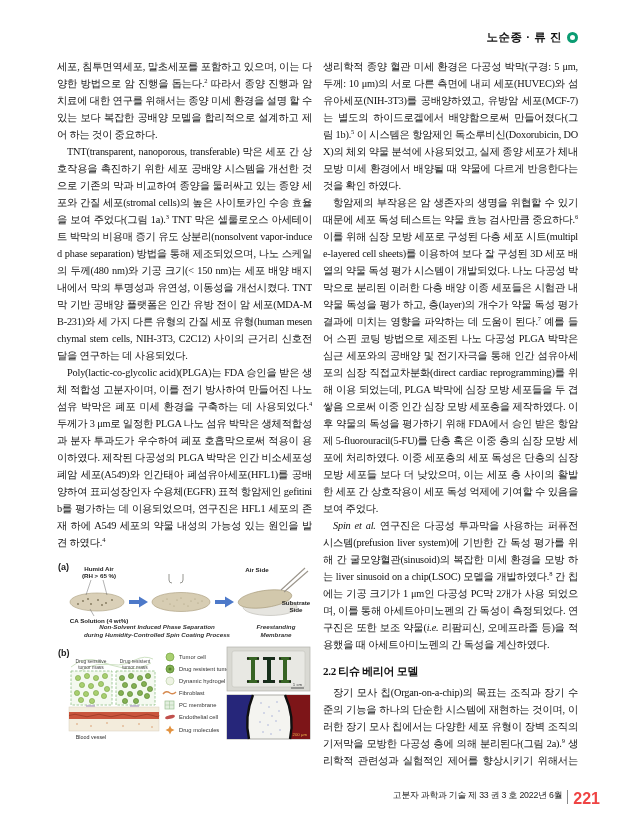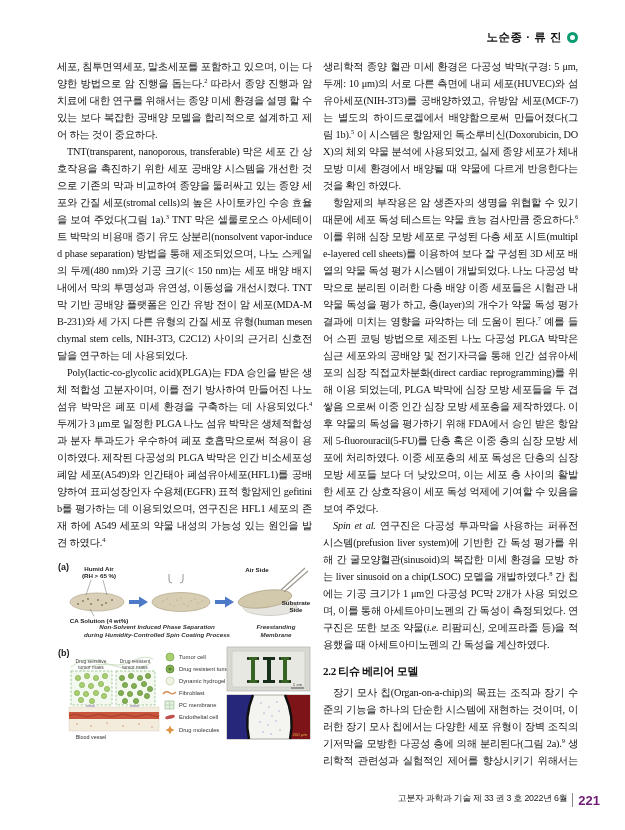--- a/index.html
+++ b/index.html
@@ -28,22 +28,22 @@
   .ftiny{font-size:4.9px;fill:#444;text-anchor:middle;}
   .ftiny2{font-size:5.4px;fill:#333;text-anchor:middle;}
   .fleg{font-size:5.8px;fill:#333;text-anchor:start;}
   .fscale{font-size:4.4px;fill:#444;text-anchor:middle;}
   .fscale2{font-size:4.3px;fill:#e9b24a;text-anchor:end;}
   
   .page-footer{position:absolute;bottom:22px;right:25px;display:flex;gap:5px;}
   .journal-info{font-family:"Liberation Sans","DejaVu Sans",sans-serif;font-size:8.8px;
                 letter-spacing:-0.2px;color:#222;}
   .footer-divider{width:1px;height:14px;background:#888;}
-  .page-number{font-family:"Liberation Sans","DejaVu Sans",sans-serif;font-size:13px;
-               font-weight:bold;color:#701a75;}
+  .page-number{font-family:"Liberation Sans","DejaVu Sans",sans-serif;font-size:16px;
+               font-weight:bold;color:#ef4444;}
 </style>
 </head>
 <body>
 
 <div class="page">
 
   <header class="page-header">
     <span class="authors">노순종 · 류 진</span>
     <span class="orcid"></span>
   </header>

